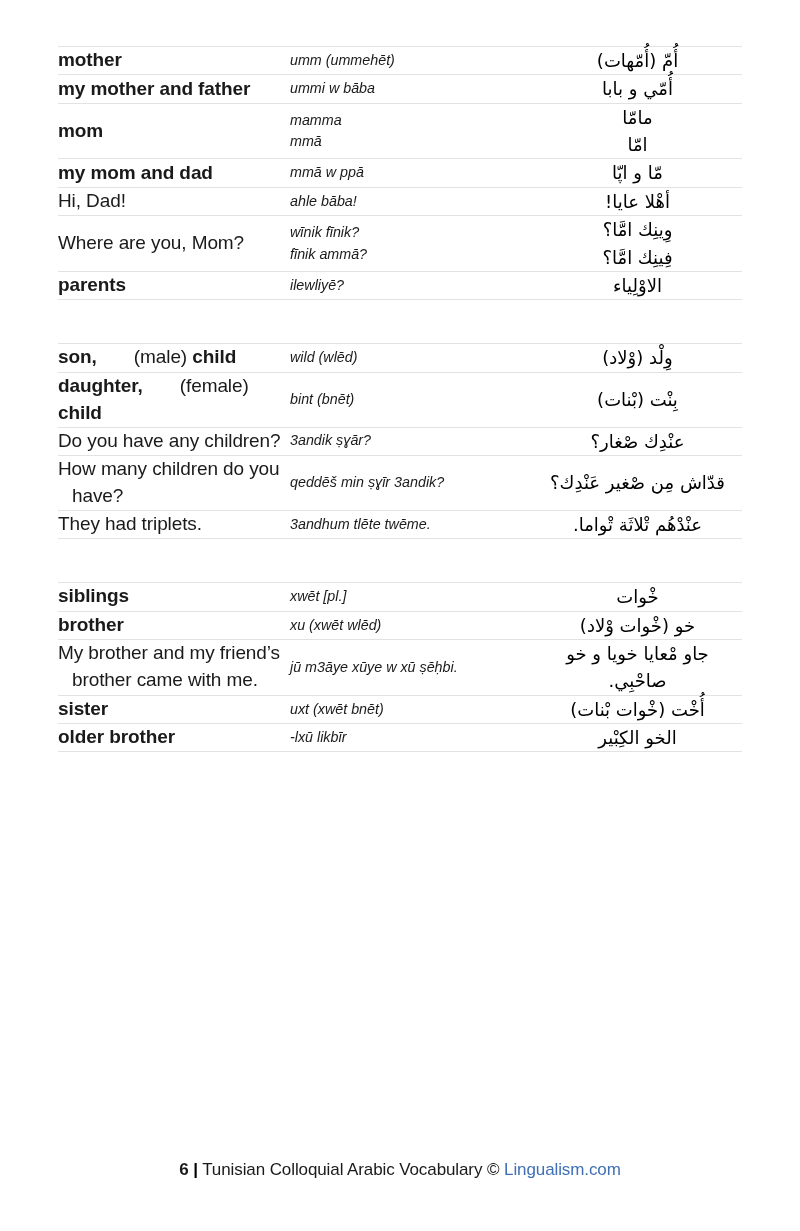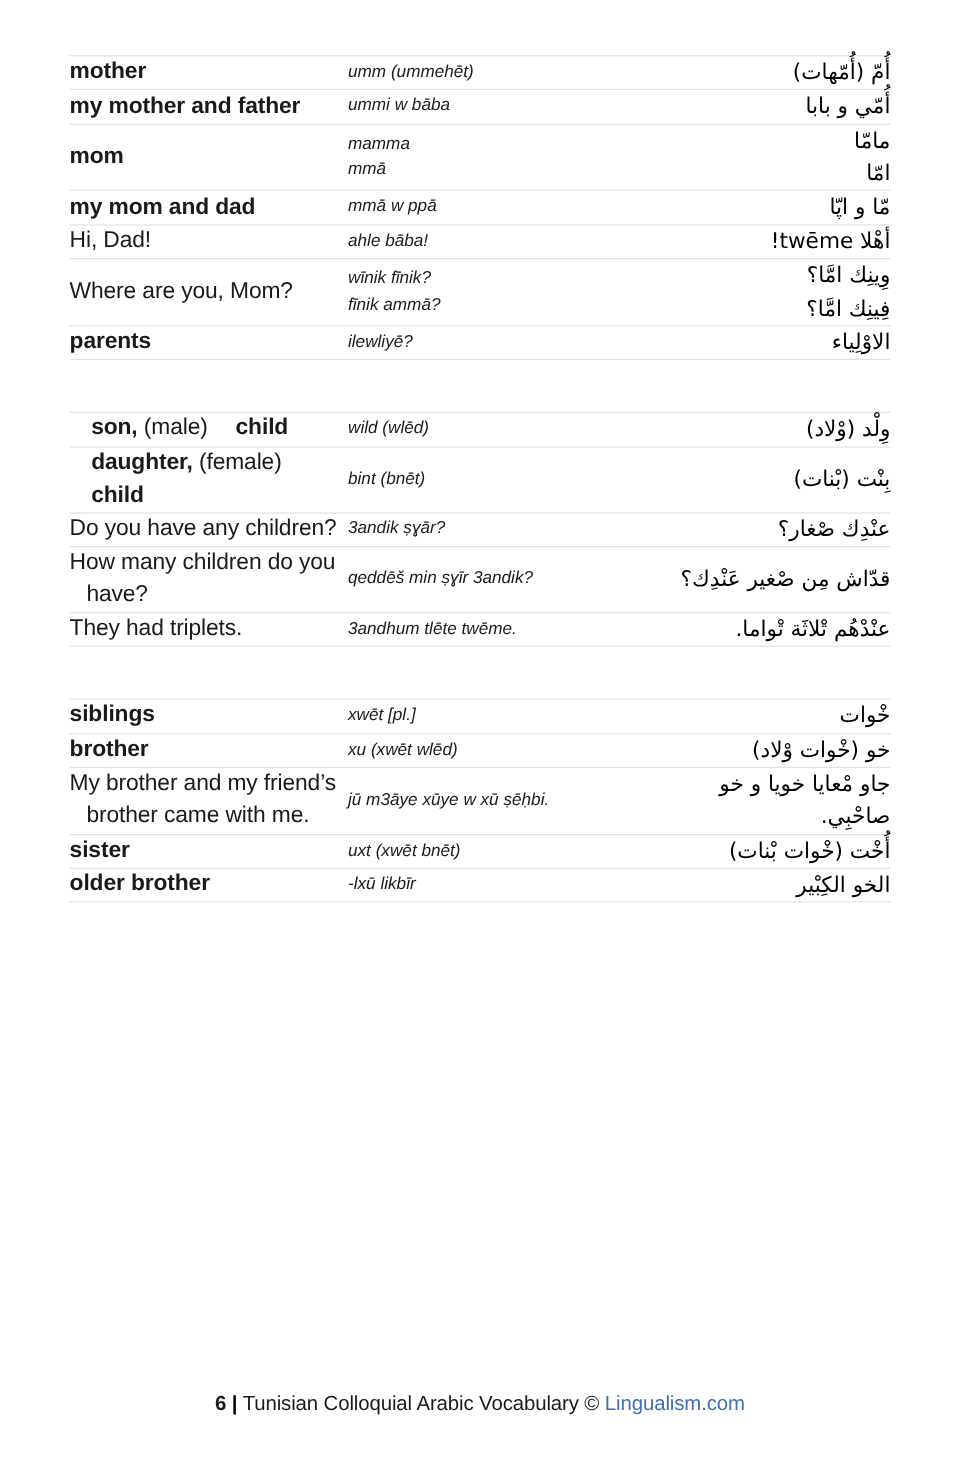--- a/index.html
+++ b/index.html
@@ -47,22 +47,22 @@
     padding: 7px 10px 8px 0;
     color: #1a1a1a;
     letter-spacing: -0.1px;
   }
   .cell-en.bold { font-weight: bold; }
   .cell-en .hang {
     display: block;
     padding-left: 14px;
     text-indent: -14px;
   }
-  .cell-en .reg { font-weight: normal; }
-  .cell-en .bd  { font-weight: bold; margin-left: 18px; }
+  .cell-en .reg { font-weight: normal; margin-left: 32px; }
+  .cell-en .bd  { font-weight: bold; }
 
   
   .cell-tr {
     font-size: 14.3px;
     font-style: italic;
     line-height: 1.5;
     padding: 7px 8px 8px 0;
     color: #1a1a1a;
     white-space: nowrap;
   }
@@ -71,21 +71,21 @@
   
   .cell-ar {
     font-size: 18px;
     line-height: 1.52;
     text-align: right;
     direction: rtl;
     padding: 5px 0 7px 0;
     color: #000000;
     font-family: "DejaVu Sans", "Liberation Sans", sans-serif;
   }
-  .cell-ar .ln { display: block; }
+  .cell-ar .ln { display: block; text-align: center; }
 
   
   tr.spacer td {
     height: 44px;
     border: none;
     padding: 0;
   }
 
   .footer {
     position: absolute;
@@ -150,21 +150,21 @@
           <td class="cell-ar">
             <span class="ln">مّا و اپّا</span>
           </td>
         </tr>
         <tr class="row">
           <td class="cell-en">Hi, Dad!</td>
           <td class="cell-tr">
             <span class="ln">ahle bāba!</span>
           </td>
           <td class="cell-ar">
-            <span class="ln">أهْلا twēme!</span>
+            <span class="ln">أهْلا عايا!</span>
           </td>
         </tr>
         <tr class="row">
           <td class="cell-en">Where are you, Mom?</td>
           <td class="cell-tr">
             <span class="ln">wīnik fīnik?</span>
             <span class="ln">fīnik ammā?</span>
           </td>
           <td class="cell-ar">
             <span class="ln">وِينِك امَّا؟</span>

